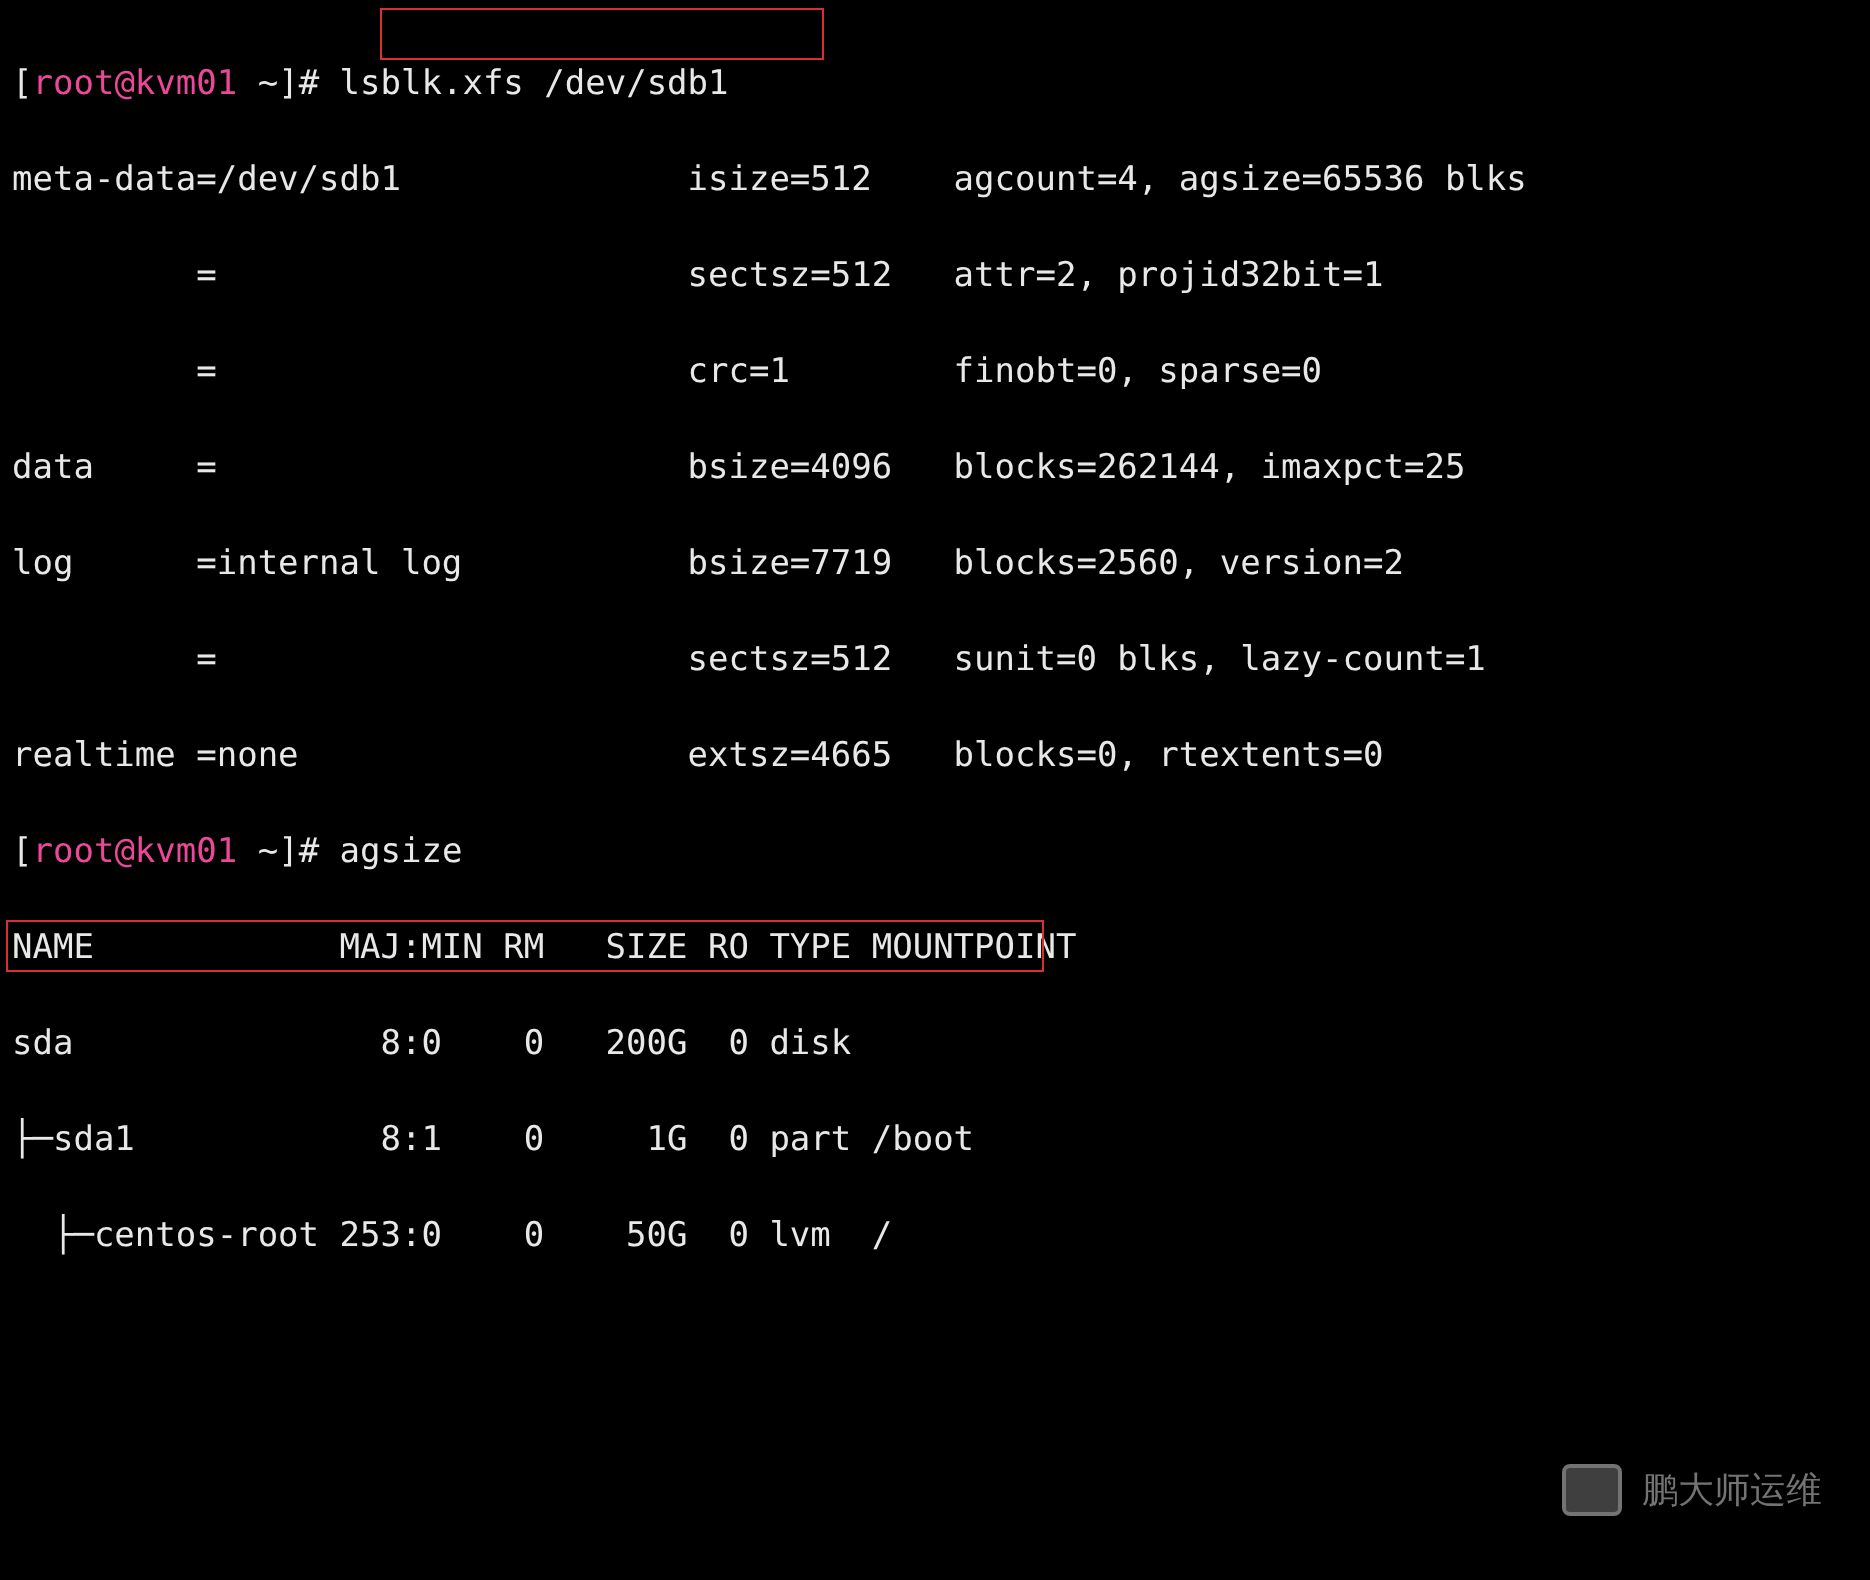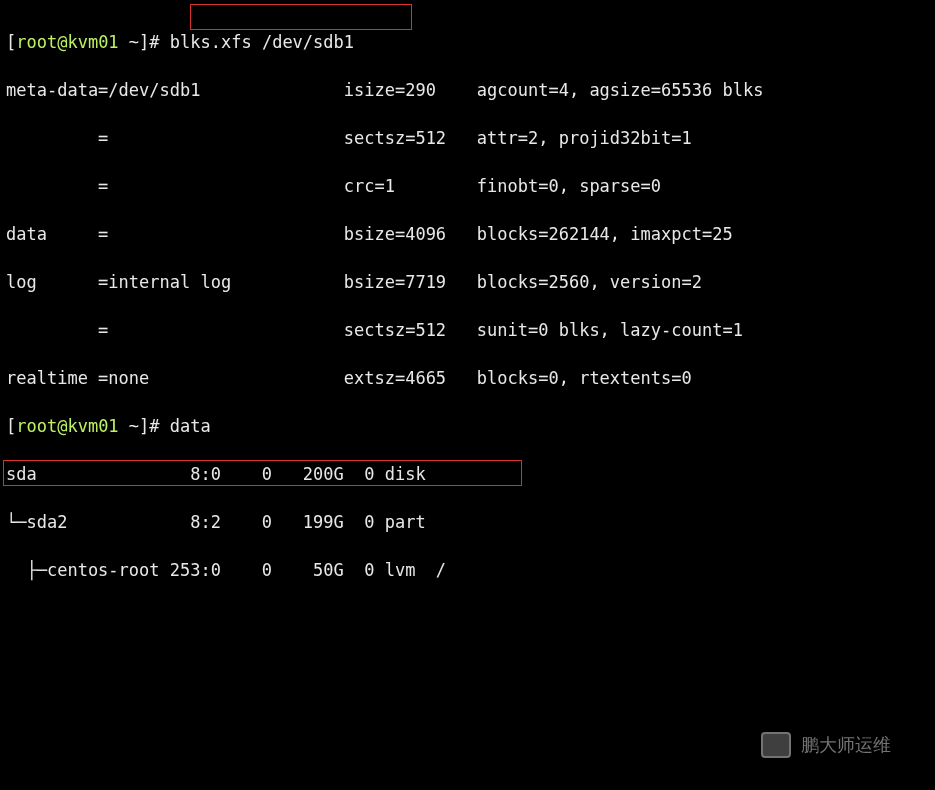--- a/index.html
+++ b/index.html
@@ -14,30 +14,30 @@
     line-height: 24px;
     color: #e8e8e8;
     position: relative;
   }
   .terminal {
     padding: 6px 6px;
     white-space: pre;
     position: relative;
   }
   .prompt-open  { color: #e8e8e8; }
-  .prompt-user  { color: #bef264; }
+  .prompt-user  { color: #ec4899; }
   .prompt-close { color: #e8e8e8; }
   .hl-box {
     position: absolute;
     border: 1px solid #d63030;
     pointer-events: none;
   }
   .watermark {
     position: absolute;
-    right: 44px;
+    right: 24px;
     bottom: 32px;
     display: flex;
     align-items: center;
     gap: 10px;
     color: #9a9a9a;
     font-family: Liberation Serif, serif;
     font-size: 18px;
     opacity: 0.75;
     pointer-events: none;
     margin-left: 30px;
@@ -48,31 +48,32 @@
     border: 2px solid #9a9a9a;
     border-radius: 4px;
     background: #555;
     position: relative;
   }
 </style>
 </head>
 <body>
 
 <div class="terminal">
-<div><span class="prompt-open">[</span><span class="prompt-user">root@kvm01</span><span class="prompt-close"> ~]# </span><span>blks.xfs /dev/sdb1</span></div>
-<div>meta-data=/dev/sdb1              isize=290    agcount=4, agsize=65536 blks</div>
+<div><span class="prompt-open">[</span><span class="prompt-user">root@kvm01</span><span class="prompt-close"> ~]# </span><span>lsblk.xfs /dev/sdb1</span></div>
+<div>meta-data=/dev/sdb1              isize=512    agcount=4, agsize=65536 blks</div>
 <div>         =                       sectsz=512   attr=2, projid32bit=1</div>
 <div>         =                       crc=1        finobt=0, sparse=0</div>
 <div>data     =                       bsize=4096   blocks=262144, imaxpct=25</div>
 <div>log      =internal log           bsize=7719   blocks=2560, version=2</div>
 <div>         =                       sectsz=512   sunit=0 blks, lazy-count=1</div>
 <div>realtime =none                   extsz=4665   blocks=0, rtextents=0</div>
-<div><span class="prompt-open">[</span><span class="prompt-user">root@kvm01</span><span class="prompt-close"> ~]# </span><span>data</span></div>
+<div><span class="prompt-open">[</span><span class="prompt-user">root@kvm01</span><span class="prompt-close"> ~]# </span><span>agsize</span></div>
+<div>NAME            MAJ:MIN RM   SIZE RO TYPE MOUNTPOINT</div>
 <div>sda               8:0    0   200G  0 disk </div>
-<div>└─sda2            8:2    0   199G  0 part </div>
+<div>├─sda1            8:1    0     1G  0 part /boot</div>
 <div>  ├─centos-root 253:0    0    50G  0 lvm  /</div>
 
 
 
 
 
 
 </div>
 
 <div class="hl-box" style="left:190px; top:4px; width:220px; height:24px;"></div>

